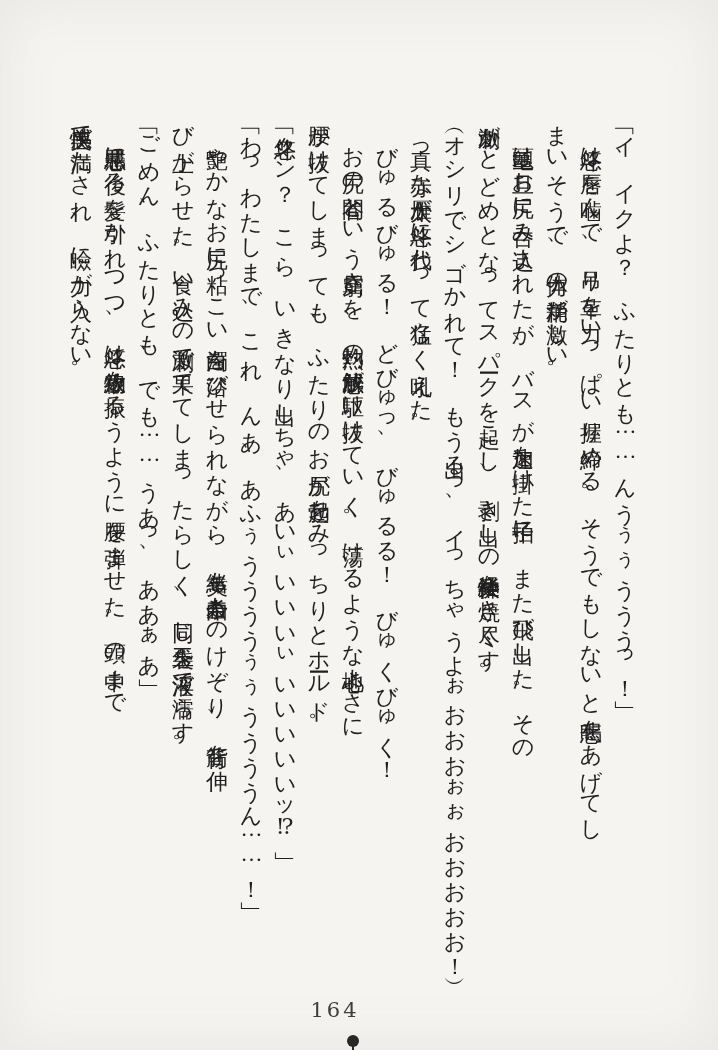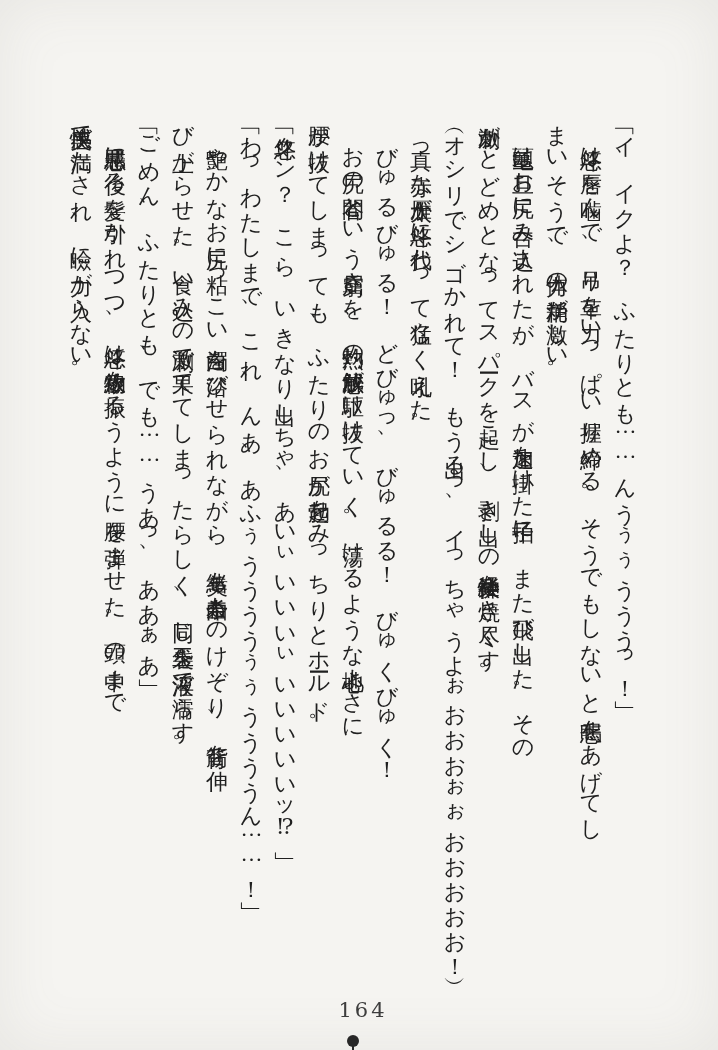--- a/index.html
+++ b/index.html
@@ -39,21 +39,20 @@
     padding: 0;
     line-height: 34px;   
     height: 880px;
   }
   .footer {
     position: absolute;
     left: 0;
     top: 998px;
     width: 670px;
     text-align: center;
-    padding-left: 28px;
   }
   .page-number {
     font-family: "DejaVu Serif", "Liberation Serif", serif;
     font-size: 21px;
     letter-spacing: 3px;
     color: var(--pagenum);
   }
   .binding-dot {
     position: absolute;
     left: 347px;

